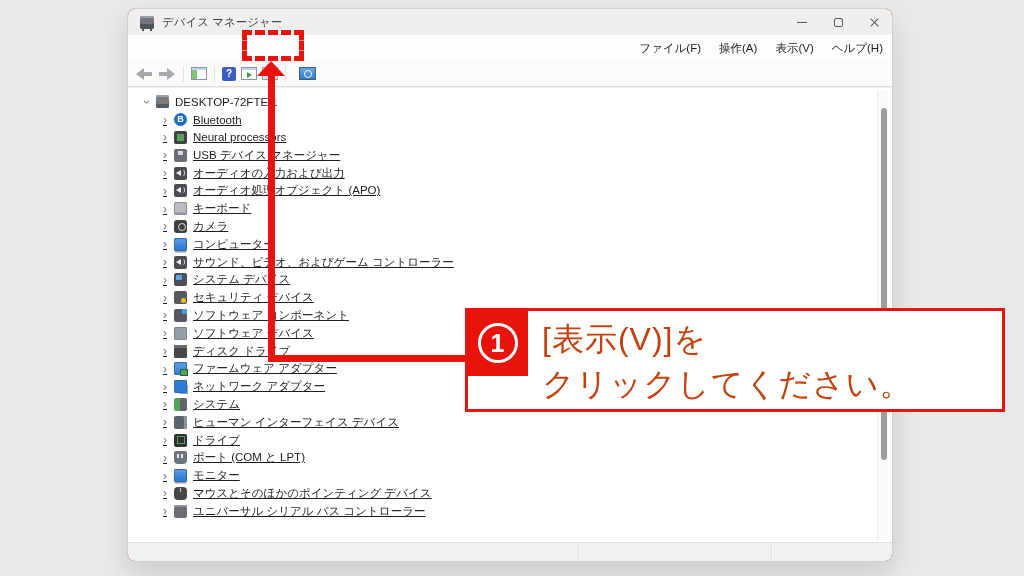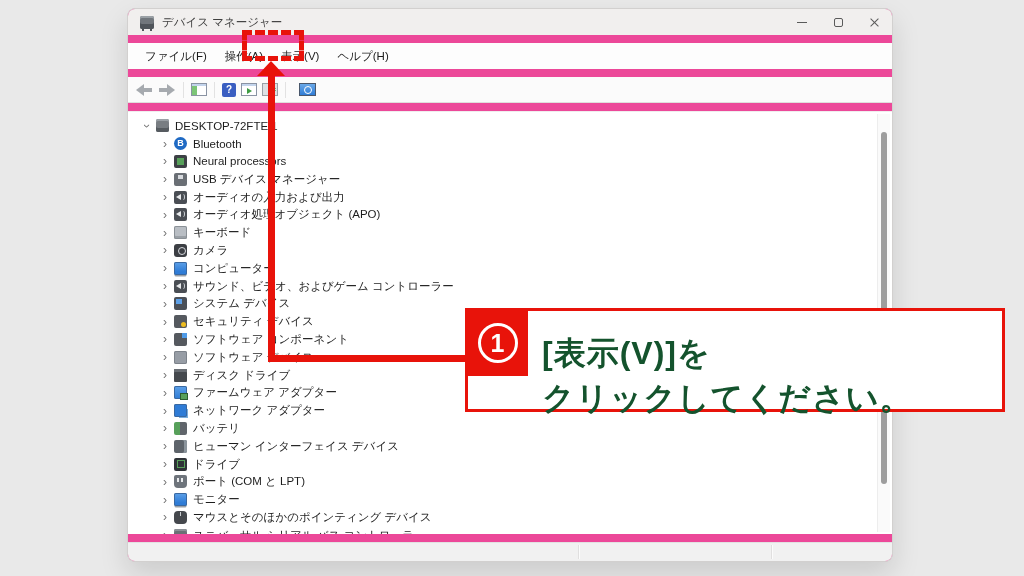--- a/index.html
+++ b/index.html
@@ -2,39 +2,39 @@
 <html><head>
 <meta charset="utf-8">
 <style>
   * { margin:0; padding:0; box-sizing:border-box; }
   html,body { width:1024px; height:576px; }
   body { font-family:"Liberation Sans","DejaVu Sans",sans-serif; }
   .stage { position:relative; width:1024px; height:576px; background:#e9e9e9; overflow:hidden; }
 
   
   .window { position:absolute; left:127px; top:8px; width:766px; height:554px;
-    background:#ec4899; border:1px solid #d2d0cf; border-radius:8px;
-    box-shadow:0 12px 28px rgba(0,0,0,.13); display:flex; flex-direction:column; overflow:hidden;gap:8px; }
+    background:#c2410c; border:1px solid #d2d0cf; border-radius:8px;
+    box-shadow:0 12px 28px rgba(0,0,0,.13); display:flex; flex-direction:column; overflow:hidden; }
 
   .titlebar { height:26px; background:#f1efee; display:flex; align-items:center; padding:0 0 0 12px; flex:none; }
   .app-icon { position:relative; width:14px; height:13px; background:#71767c; border-radius:2px;
     box-shadow:inset 0 -5px 0 #4f545a, inset 0 2px 0 #9aa0a5; margin-right:8px; flex:none; }
   .app-icon::after { content:""; position:absolute; left:2px; bottom:-2px; width:2px; height:2px;
     background:#4f545a; box-shadow:8px 0 0 #4f545a; }
   .title-text { font-size:11.5px; color:#3f3f3f; }
   .win-controls { margin-left:auto; display:flex; height:100%; }
   .win-btn { width:36px; height:100%; display:flex; align-items:center; justify-content:center; position:relative; }
   .glyph-min { width:10px; height:1px; background:#5a5a5a; }
   .glyph-max { width:9px; height:9px; border:1px solid #5a5a5a; border-radius:2px; }
   .glyph-close { position:relative; width:11px; height:11px; }
   .glyph-close::before,.glyph-close::after { content:""; position:absolute; left:0; top:5px; width:11px; height:1px; background:#5a5a5a; }
   .glyph-close::before { transform:rotate(45deg); }
   .glyph-close::after { transform:rotate(-45deg); }
 
-  .menubar { height:26px; background:#fdfdfd; display:flex; align-items:center; padding-left:8px; flex:none; }
+  .menubar { height:26px; background:#fdfdfd; display:flex; align-items:center; padding-left:8px; flex:none;justify-content:flex-end; }
   .menu-item { font-size:11.5px; color:#1c1c1c; padding:4px 9px; border-radius:3px; }
 
   .toolbar { height:26px; background:#fbfbfb; border-bottom:1px solid #e0dedd; display:flex; align-items:center;
     padding-left:7px; gap:5px; flex:none; }
   .tb-sep { width:1px; height:16px; background:#e2e2e2; margin:0 2px; }
   .nav-arrow { width:18px; height:16px; position:relative; }
   .nav-arrow::before { content:""; position:absolute; top:2px; width:0; height:0;
     border-top:6px solid transparent; border-bottom:6px solid transparent; }
   .nav-arrow::after { content:""; position:absolute; top:6px; width:8px; height:4px; background:#a6aaaf; }
   .nav-back::before { left:1px; border-right:8px solid #a6aaaf; }
@@ -57,21 +57,21 @@
     border-left:3px solid transparent; border-right:3px solid transparent; border-top:4px solid #3f9d44; }
   .tb-search { width:17px; height:13px; border:1px solid #49576b; background:linear-gradient(#69a8e8,#2f7cd6); position:relative; margin-left:6px; }
   .tb-search::after { content:""; position:absolute; left:4px; top:2px; width:6px; height:6px;
     border:1.5px solid #ffffff; border-radius:50%; }
 
   
   .content { flex:1; background:#fff; position:relative; overflow:hidden; border-top:1px solid #f0eeee; }
   .tree { padding-top:5px; }
   .trow { display:flex; align-items:center; height:17.8px; font-size:11.5px; color:#1d1d1d; white-space:nowrap; }
   .trow.root { padding-left:13px; }
-  .trow.child { padding-left:31px; }
+  .trow.child { padding-left:31px;text-decoration:underline; }
   .chev { width:12px; flex:none; color:#757575; font-size:12px; line-height:12px; text-align:center; }
   .chev.collapsed::before { content:"›"; }
   .chev.expanded { transform:rotate(90deg); }
   .chev.expanded::before { content:"›"; }
   .ticon { width:13px; height:13px; border-radius:2px; margin:0 6px 0 3px; position:relative; flex:none; }
 
   [data-icon="desktop-pc-icon"] { background:#787d82; box-shadow:inset 0 -4px 0 #565b60, inset 0 2px 0 #9aa0a5; }
   [data-icon="bluetooth-icon"] { background:#1f6ac4; border-radius:50%; }
   [data-icon="bluetooth-icon"]::before { content:"B"; position:absolute; left:0; right:0; text-align:center;
     color:#fff; font:bold 9px/13px "Liberation Sans",sans-serif; }
@@ -126,22 +126,22 @@
   .dash-box { left:242px; top:30px; width:62px; height:31px; border:5px dashed #e8130a; background:transparent; }
   .arrow-head { left:257px; top:61px; width:0; height:0;
     border-left:14px solid transparent; border-right:14px solid transparent; border-bottom:15px solid #e8130a; }
   .v-line { left:268px; top:74px; width:7px; height:288px; background:#e8130a; }
   .h-line { left:268px; top:355px; width:198px; height:7px; background:#e8130a; }
   .callout { left:465px; top:308px; width:540px; height:104px; background:#ffffff; border:3px solid #e8130a; }
   .step-badge { position:absolute; left:-1px; top:-1px; width:61px; height:66px; background:#e8130a;
     display:flex; align-items:center; justify-content:center; }
   .step-circle { width:40px; height:40px; border:3px solid #fff; border-radius:50%;
     display:flex; align-items:center; justify-content:center; color:#fff; font-weight:bold; font-size:25px; }
-  .callout-text { position:absolute; left:74px; top:20px; font-size:32px; line-height:45px;
-    font-weight:bold; color:#14532d; letter-spacing:1px; white-space:nowrap; }
+  .callout-text { position:absolute; left:74px; top:6px; font-size:32px; line-height:45px;
+    font-weight:normal; color:#c2410c; letter-spacing:1px; white-space:nowrap; }
 </style>
 </head>
 <body>
 
 <div class="stage">
 
   <div class="window">
 
     <div class="titlebar">
       <span class="app-icon"></span>
@@ -263,21 +263,21 @@
     <span>ファームウェア アダプター</span>
   </div>
             <div class="trow child">
     <span class="chev collapsed"></span>
     <span class="ticon" data-icon="network-adapter-icon"></span>
     <span>ネットワーク アダプター</span>
   </div>
             <div class="trow child">
     <span class="chev collapsed"></span>
     <span class="ticon" data-icon="battery-icon"></span>
-    <span>バッテリ</span>
+    <span>システム</span>
   </div>
             <div class="trow child">
     <span class="chev collapsed"></span>
     <span class="ticon" data-icon="hid-icon"></span>
     <span>ヒューマン インターフェイス デバイス</span>
   </div>
             <div class="trow child">
     <span class="chev collapsed"></span>
     <span class="ticon" data-icon="processor-icon"></span>
     <span>ドライブ</span>

